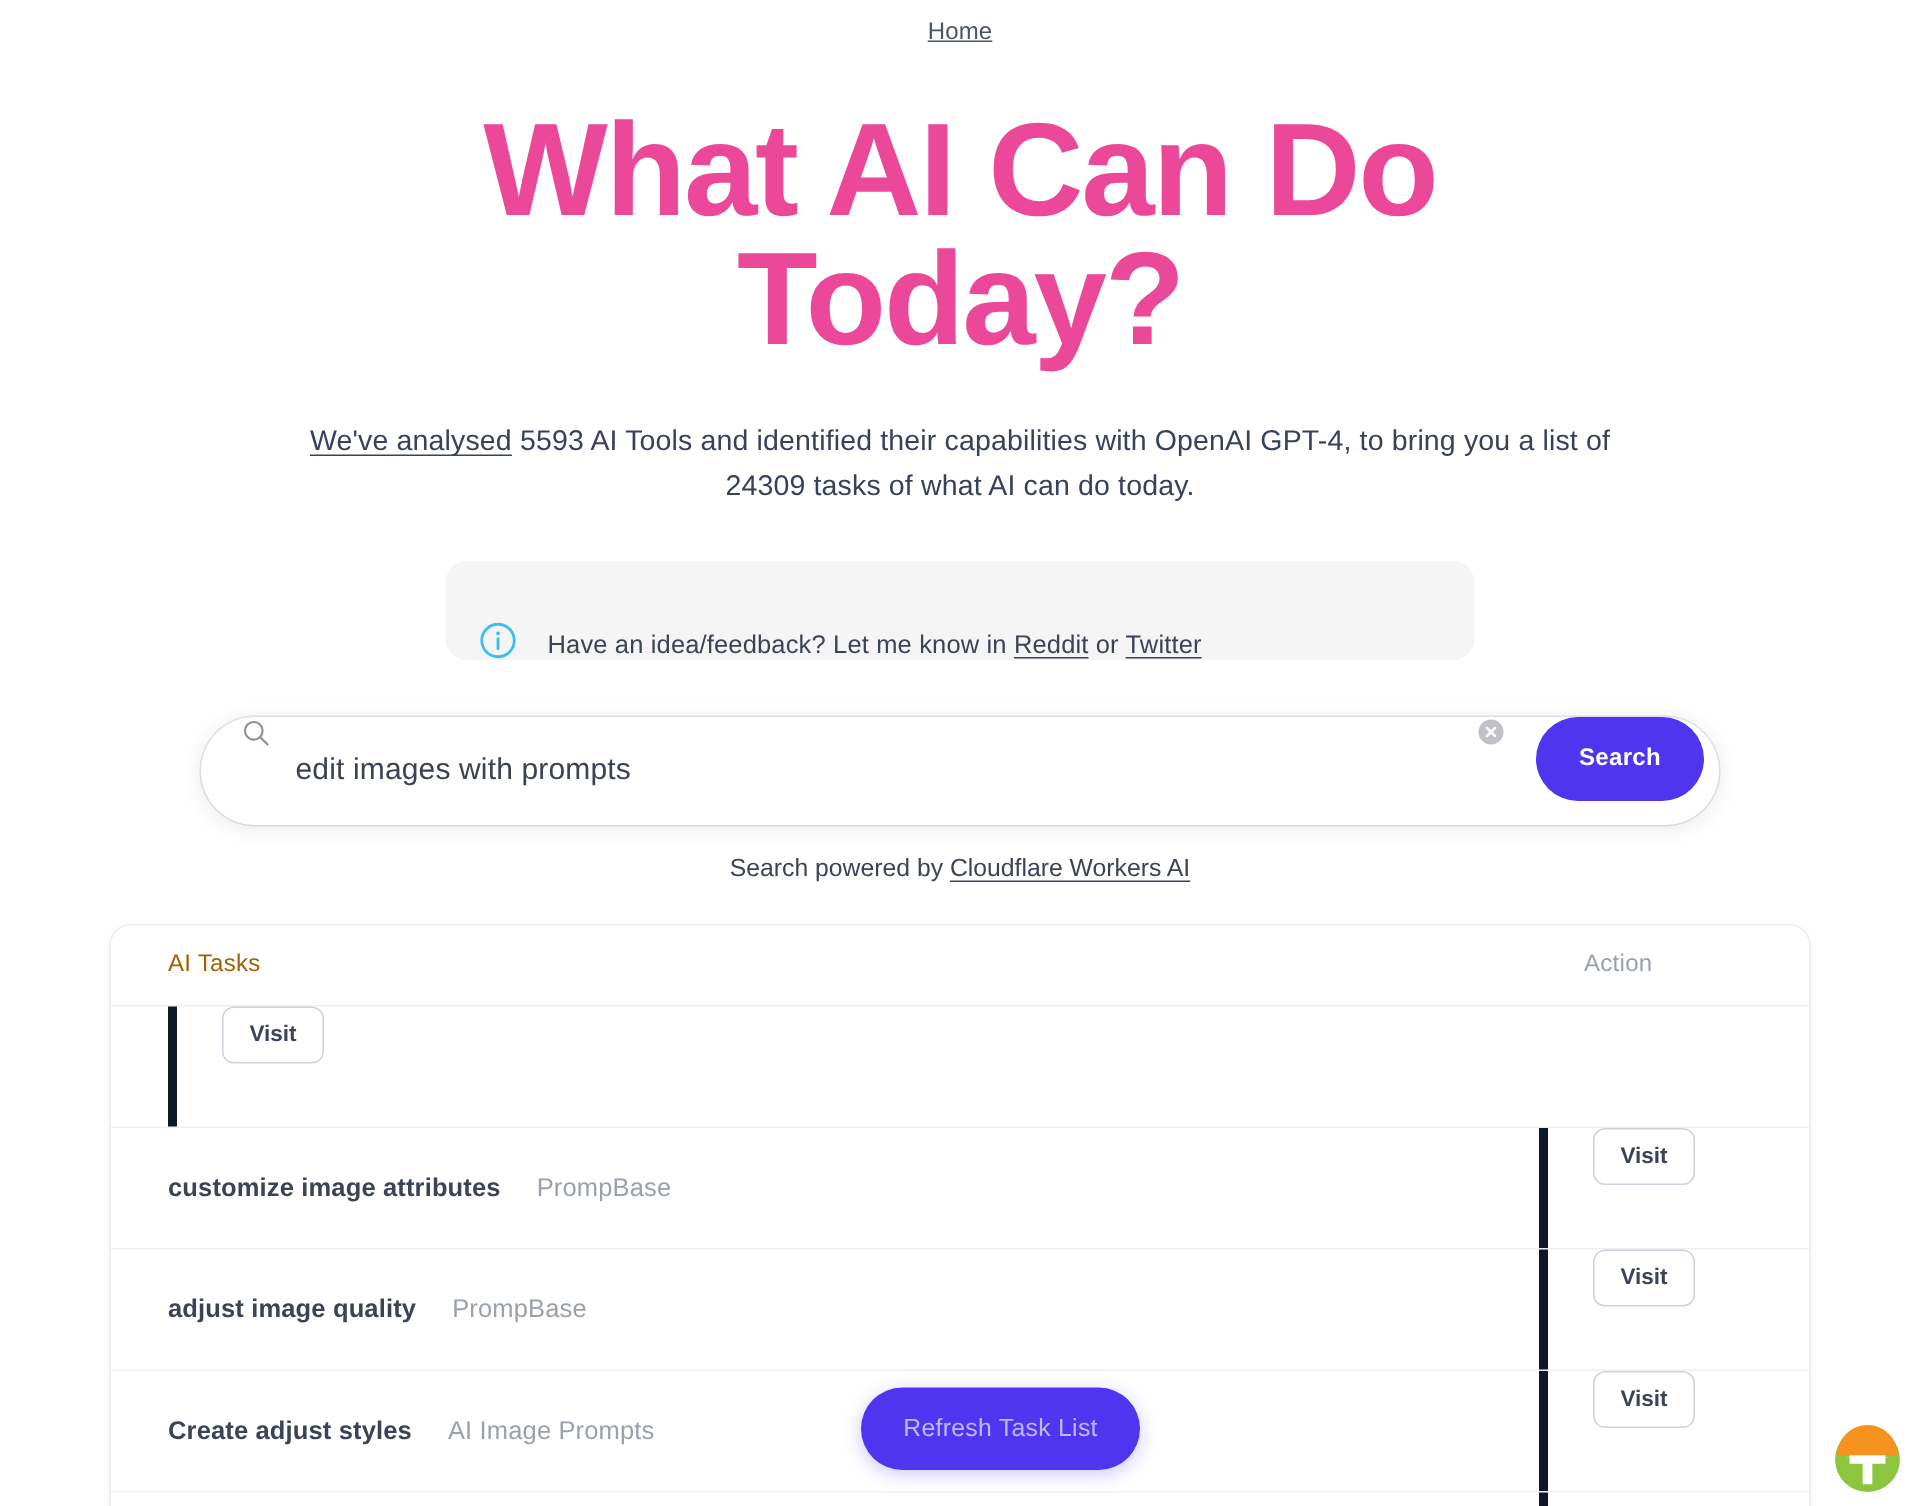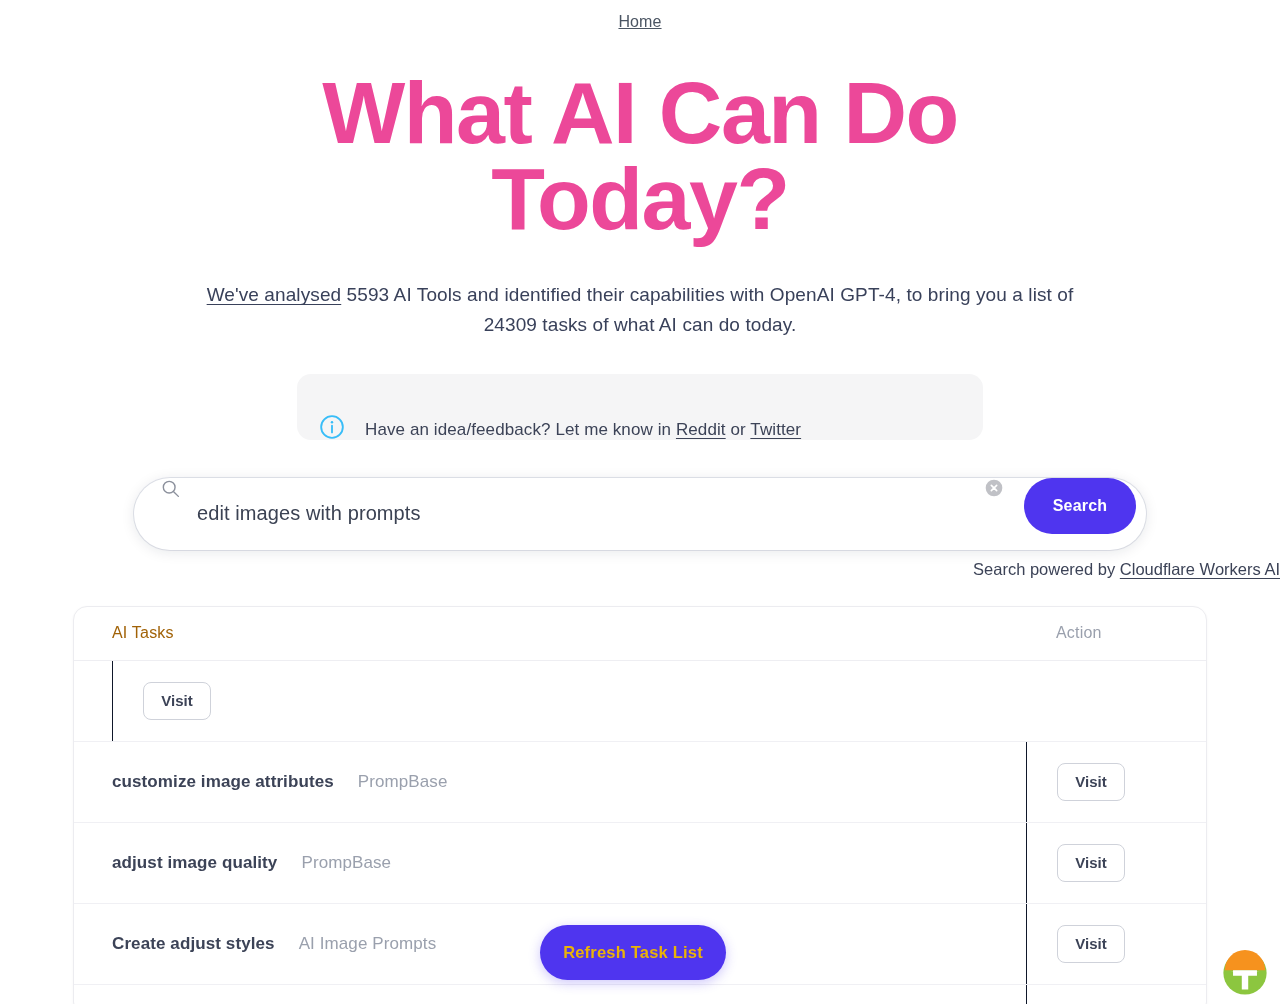--- a/index.html
+++ b/index.html
@@ -86,21 +86,21 @@
     margin-right: 10px;
     height: 56px; min-width: 112px;
     border: none; border-radius: 28px;
     background: #4f35ef; color: #ffffff;
     font-family: "Liberation Sans", sans-serif;
     font-size: 16px; font-weight: 700;
     letter-spacing: .2px;
     cursor: pointer;
   }
   .powered {
-    text-align: right; margin-top: 10px;
+    text-align: center; margin-top: 20px;
     font-size: 16.5px; color: #3c4357;
   }
   .powered a { color: #3c4357; text-decoration: underline; text-underline-offset: 3px; }
 
   
   .card-wrap { display: flex; justify-content: center; margin-top: 27px; }
   .card {
     position: relative;
     width: 1134px;
     background: #fff;
@@ -125,47 +125,47 @@
     height: 81px;
     border-bottom: 1px solid #f0f0f4;
     padding-left: 38px;
   }
   .row:last-child { border-bottom: none; }
   .row-main { flex: 1; display: flex; align-items: baseline; gap: 24px; }
   .task-name { font-size: 17px; font-weight: 700; color: #3c4357; letter-spacing: .1px; }
   .tool-name { font-size: 17px; color: #9aa0ad; letter-spacing: .1px; }
   .row-action {
     width: 180px; padding-left: 30px;
-    border-left: 1px solid #0f172a;
+    border-left: 6px solid #0f172a;
     height: 100%;
-    display: flex; align-items: center;
+    display: flex; 
   }
   .visit-btn {
     width: 68px; height: 38px;
     background: #fff;
     border: 1px solid #cfd2da;
     border-radius: 8px;
     font-family: "Liberation Sans", sans-serif;
     font-size: 15px; font-weight: 700; color: #3c4357;
     cursor: pointer;
   }
   .thead .th-action { border-left: none; }
 
   
   .row-partial { height: 30px; border-bottom: none; }
 
   
   .refresh-btn {
     position: absolute;
-    left: 540px; top: 925px;
+    left: 574px; top: 925px;
     width: 186px; height: 55px;
-    background: #4f35ef; color: #eab308;
+    background: #4f35ef; color: #c4b5fd;
     border: none; border-radius: 28px;
     font-family: "Liberation Sans", sans-serif;
-    font-size: 16.5px; font-weight: 700;
+    font-size: 16.5px; font-weight: 400;
     letter-spacing: .2px;
     cursor: pointer;
     box-shadow: 0 3px 12px rgba(79,53,239,.28);
     z-index: 40;
   }
 
   
   .corner-badge {
     position: absolute;
     right: 12px; bottom: 8px;

